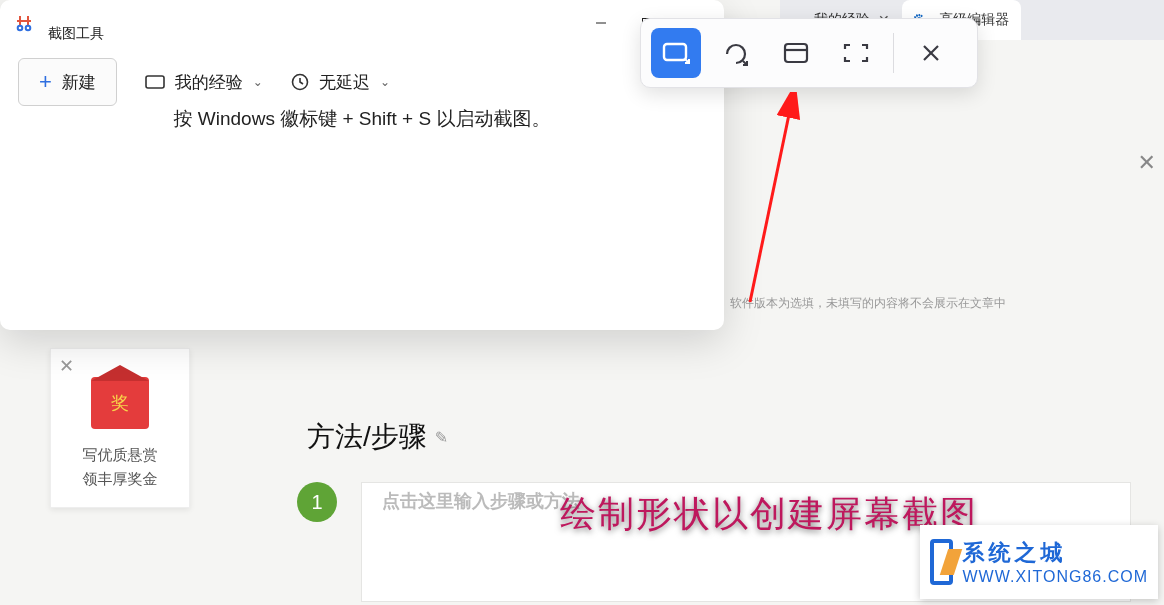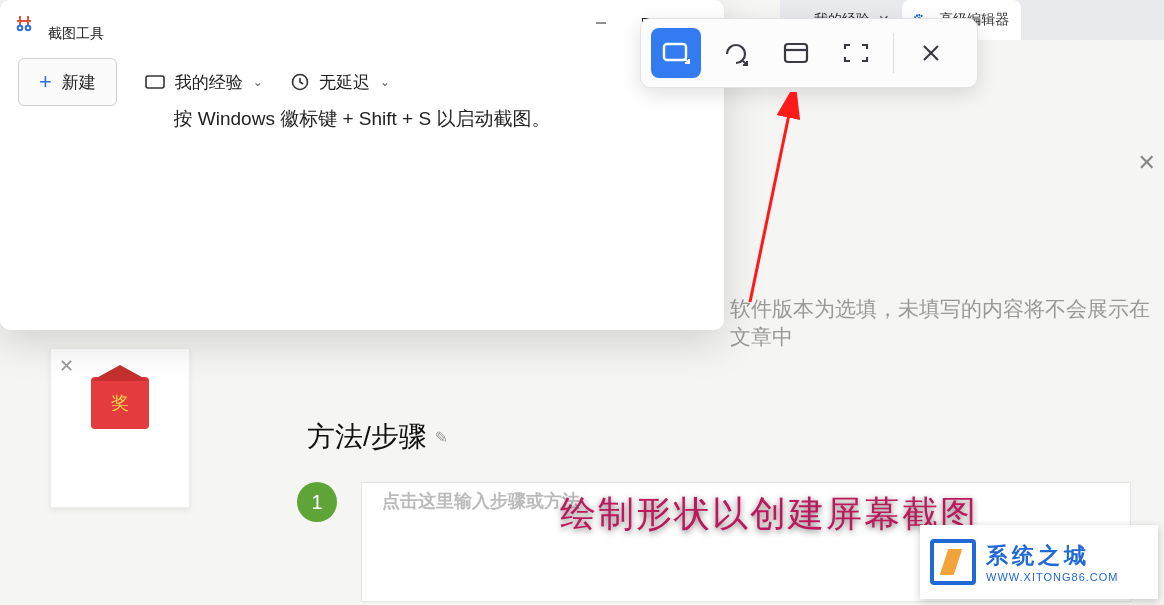--- a/index.html
+++ b/index.html
@@ -31,21 +31,21 @@
 
 .browser-tabs { position: absolute; top: 0; left: 780px; right: 0; height: 40px; display: flex; align-items: center; background: #e9eaee; }
 .tab { display: flex; align-items: center; gap: 8px; padding: 0 12px; height: 40px; font-size: 14px; color: #333; }
 .tab.active { background: #fff; border-radius: 8px 8px 0 0; }
 .tab-close { color: #555; font-size: 14px; }
 .paw-icon { color: #2a5fd0; }
 
 
 .bg-page { position: absolute; left: 0; top: 40px; right: 0; bottom: 0; background: #f5f5f3; }
 .bg-box-close { position: absolute; right: 8px; top: 110px; color: #888; font-size: 22px; }
-.bg-note { position: absolute; left: 730px; top: 255px; font-size: 21px; color: #999; }
+.bg-note { position: absolute; left: 730px; top: 255px; font-size: 12px; color: #999; }
 .section-title { position: absolute; left: 307px; top: 378px; font-size: 28px; color: #111; display: flex; align-items: center; gap: 8px; }
 .edit-pencil { color: #999; font-size: 16px; }
 .step-row { position: absolute; left: 297px; top: 442px; display: flex; align-items: flex-start; gap: 24px; }
 .step-num { width: 40px; height: 40px; border-radius: 50%; background: #5fa436; color: #fff; display: flex; align-items: center; justify-content: center; font-size: 20px; }
 .step-input { width: 770px; height: 120px; border: 1px solid #e5e5e3; background: #fff; padding: 6px 20px; font-size: 18px; color: #bbb; font-weight: bold; }
 
 
 .promo { position: absolute; left: 50px; top: 348px; width: 140px; height: 160px; background: #fff; border: 1px solid #eee; box-shadow: 0 2px 6px rgba(0,0,0,0.08); display: flex; flex-direction: column; align-items: center; padding: 10px; }
 .promo-close { position: absolute; left: 8px; top: 6px; color: #999; font-size: 18px; }
 .envelope { width: 58px; height: 52px; background: #e43c3c; border-radius: 4px; margin-top: 18px; position: relative; }
@@ -58,21 +58,21 @@
 
 
 .overlay-text { position: absolute; left: 560px; top: 490px; font-size: 36px; color: #be185d; text-shadow: 0 2px 6px rgba(0,0,0,0.55); letter-spacing: 2px; white-space: nowrap; }
 
 
 .watermark { position: absolute; right: 6px; bottom: 6px; width: 238px; height: 74px; background: #fff; display: flex; align-items: center; padding: 6px 10px; gap: 10px; box-shadow: 0 2px 8px rgba(0,0,0,0.2); }
 .wm-logo { width: 46px; height: 46px; border: 4px solid #1f68d6; border-radius: 4px; position: relative; }
 .wm-logo:after { content: ""; position: absolute; left: 10px; top: 6px; width: 14px; height: 26px; background: #f2a33a; transform: skewX(-18deg); }
 .wm-text { display: flex; flex-direction: column; justify-content: flex-end; }
 .wm-cn { font-size: 22px; font-weight: 700; color: #1f68d6; letter-spacing: 4px; }
-.wm-en { font-size: 11px; color: #1f68d6; letter-spacing: 1px; }
+.wm-en { font-size: 16px; color: #1f68d6; letter-spacing: 1px; }
 </style>
 </head>
 <body>
 
 <div class="browser-tabs">
   <div class="tab">
     <span class="paw-icon">☁</span>
     <span>我的经验</span>
     <span class="tab-close">✕</span>
   </div>
@@ -92,20 +92,24 @@
   <div class="step-row">
     <div class="step-num">1</div>
     <div class="step-input">点击这里输入步骤或方法</div>
   </div>
 </div>
 
 <div class="promo">
   <span class="promo-close">✕</span>
   <div class="envelope">
     <div class="envelope-char">奖</div>
+  </div>
+  <div class="promo-text">
+    <div>写优质悬赏</div>
+    <div>领丰厚奖金</div>
   </div>
 </div>
 
 <div class="snip-window">
   <div class="snip-titlebar">
     <span class="snip-app-icon">
       <svg width="20" height="20" viewBox="0 0 20 20">
           <path d="M6 3v10M14 3v10M3 8h14" stroke="#e2553d" stroke-width="2" fill="none"></path>
           <circle cx="6" cy="15" r="2.3" fill="none" stroke="#2f6fe0" stroke-width="2"></circle>
           <circle cx="14" cy="15" r="2.3" fill="none" stroke="#2f6fe0" stroke-width="2"></circle>

